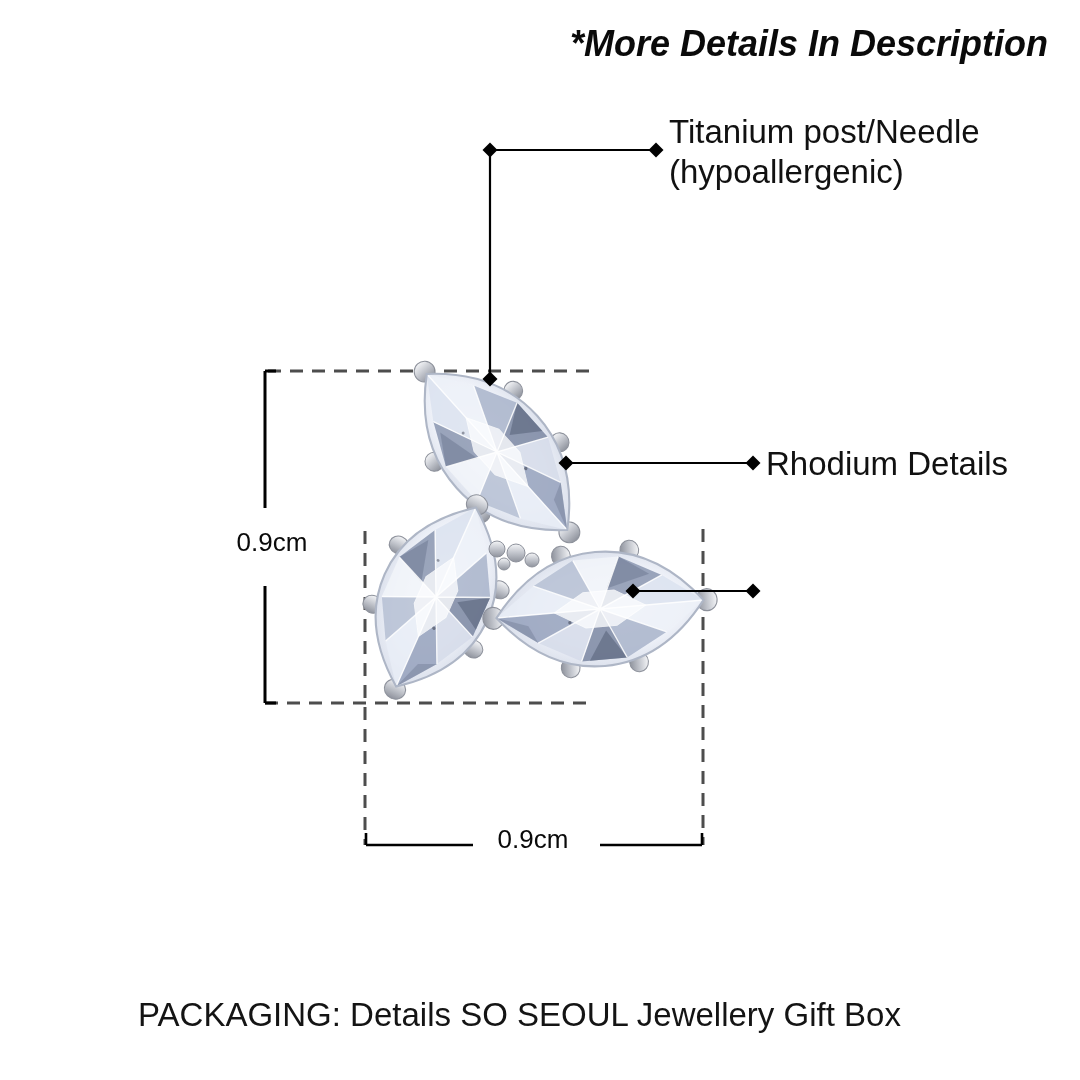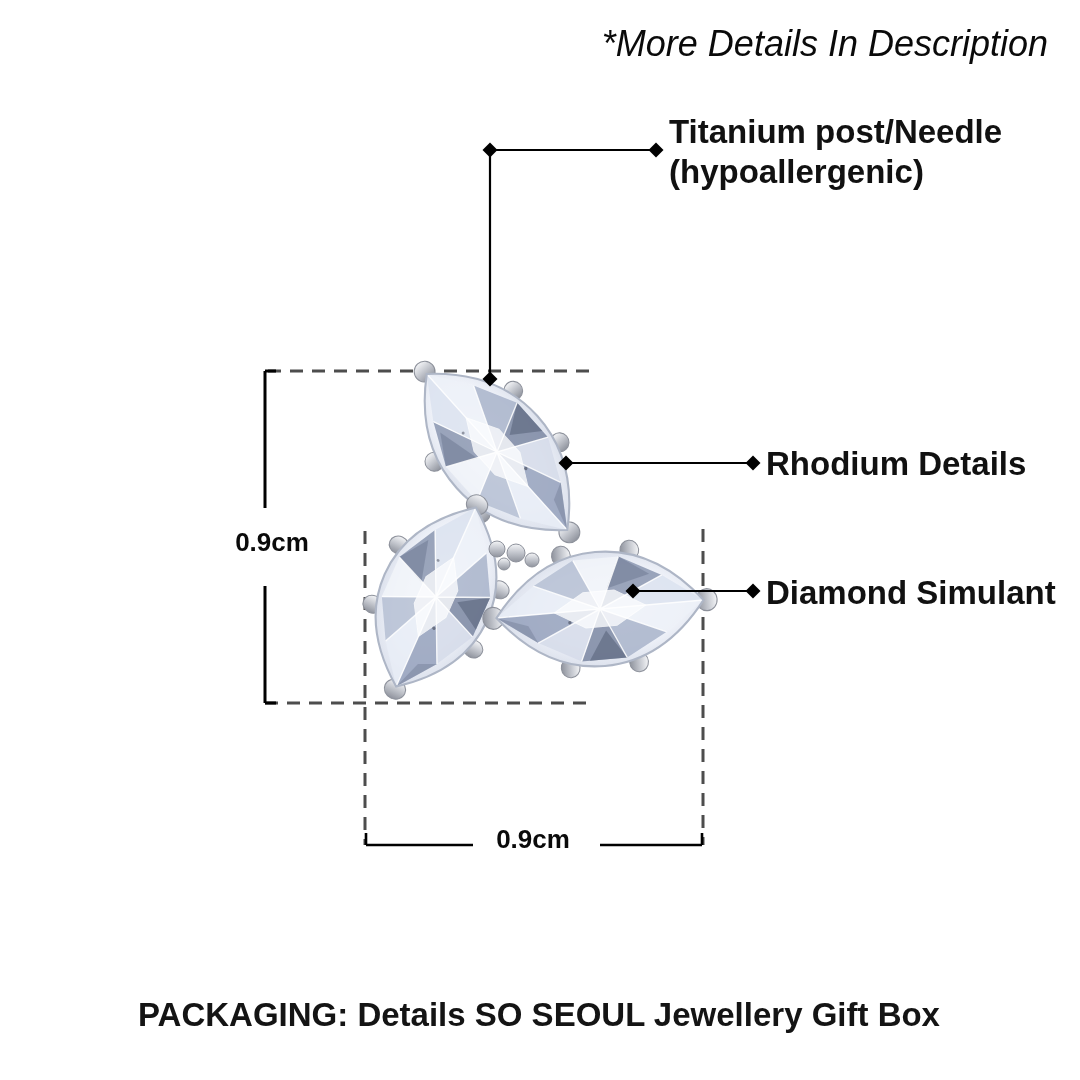--- a/index.html
+++ b/index.html
@@ -1,24 +1,24 @@
 <!DOCTYPE html>
 <html><head>
 <meta charset="utf-8">
 <style>
   html,body{margin:0;padding:0;background:#ffffff;}
   #stage{
     position:relative;width:1080px;height:1080px;background:#ffffff;
     font-family:"Liberation Sans", sans-serif;color:#0d0d0d;overflow:hidden;
   }
   #graphics{position:absolute;left:0;top:0;width:1080px;height:1080px;}
-  .txt{position:absolute;white-space:pre-line;line-height:1.22;font-weight:bold;}
+  .txt{position:absolute;white-space:pre-line;line-height:1.22;}
   .note{
     top:22px;right:32px;text-align:left;
-    font-size:36px;font-weight:normal;font-style:italic;letter-spacing:0px;color:#0a0a0a;
+    font-size:36px;font-weight:bold;font-style:italic;letter-spacing:0px;color:#0a0a0a;
   }
   .callout-label{font-size:33px;color:#111111;}
   .lbl-titanium{left:669px;top:112px;width:340px;}
   .lbl-rhodium{left:766px;top:444px;}
   .lbl-simulant{left:766px;top:573px;}
   .dim-label{font-size:26px;color:#0a0a0a;}
   .dim-height{left:197px;top:527px;width:150px;text-align:center;}
   .dim-width{left:458px;top:824px;width:150px;text-align:center;}
   .packaging{left:138px;top:995px;font-size:33px;color:#141414;letter-spacing:0px;}
 </style>
@@ -116,19 +116,18 @@
       <use href="#mk" transform="translate(633,591)"></use>
       <use href="#mk" transform="translate(753,591)"></use>
     </g>
   </svg>
 
   <div class="txt note">*More Details In Description</div>
 
   <div class="txt callout-label lbl-titanium">Titanium post/Needle
 (hypoallergenic)</div>
   <div class="txt callout-label lbl-rhodium">Rhodium Details</div>
-  <div class="txt callout-label lbl-simulant">Diamond Simulant</div>
 
   <div class="txt dim-label dim-height">0.9cm</div>
   <div class="txt dim-label dim-width">0.9cm</div>
 
   <div class="txt packaging">PACKAGING: Details SO SEOUL Jewellery Gift Box</div>
 </div>
 
 </body></html>

